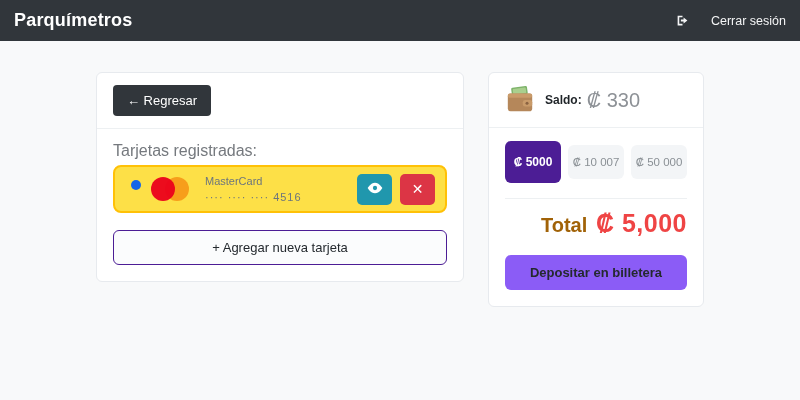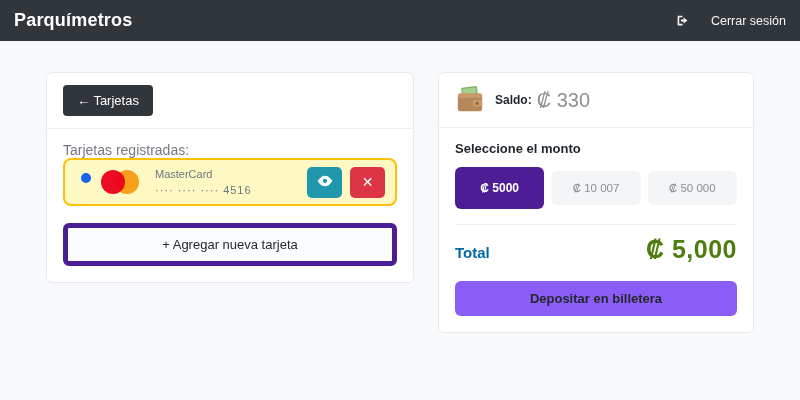--- a/index.html
+++ b/index.html
@@ -44,21 +44,21 @@
     align-items: flex-start;
     gap: 24px;
     padding-top: 31px;
   }
   .card {
     background: #ffffff;
     border: 1px solid #e7eaee;
     border-radius: 6px;
   }
   .card-left { width: 368px; }
-  .card-right { width: 316px; }
+  .card-right { width: 216px; }
 
   
   .card-left .head {
     display: flex;
     align-items: center;
     justify-content: space-between;
     padding: 12px 16px;
     border-bottom: 1px solid #edf0f2;
   }
   .btn-back {
@@ -67,26 +67,26 @@
     border: none;
     border-radius: 4px;
     font-size: 13px;
     padding: 8px 14px;
     cursor: pointer;
     font-family: inherit;
   }
   .pay-title { font-size: 15px; font-weight: 700; color: #1f2428; }
 
   .card-left .body { padding: 13px 16px 16px; }
-  .cards-label { font-size: 14px; color: #75797e; }
+  .cards-label { font-size: 16px; color: #75797e; margin-bottom: 5px; }
 
   .cc-row {
     display: flex;
     align-items: center;
-    background: #fef9c3;
+    background: #fde047;
     border: 2px solid #ffc107;
     border-radius: 8px;
     padding: 7px 10px;
     height: 48px;
   }
   .radio-dot {
     width: 10px; height: 10px;
     border-radius: 50%;
     background: #1565e8;
     margin: 0 10px 8px 6px;
@@ -111,21 +111,21 @@
     color: #fff;
   }
   .btn-eye { background: #2097ad; }
   .btn-del { background: #dc3545; font-size: 14px; font-weight: 700; font-family: inherit; }
 
   .btn-add {
     display: block;
     width: 100%;
     margin-top: 17px;
     background: #fbfcfd;
-    border: 5px solid #4c1d95;
+    border: 1px solid #4c1d95;
     border-radius: 6px;
     padding: 9px 0;
     font-size: 13px;
     color: #24292e;
     text-align: center;
     cursor: pointer;
     font-family: inherit;
   }
 
   
@@ -163,22 +163,22 @@
     padding: 14px 2px;
   }
 
   .divider { border: none; border-top: 1px solid #edf0f2; margin: 15px 0 10px; }
 
   .total-row {
     display: flex;
     align-items: baseline;
     justify-content: space-between;
   }
-  .total-label { font-size: 15px; font-weight: 700; color: #0369a1; }
-  .total-value { font-size: 25px; font-weight: 600; color: #4d7c0f; letter-spacing: .5px; text-align: right; }
+  .total-label { font-size: 20px; font-weight: 700; color: #a16207; margin-left: 36px; }
+  .total-value { font-size: 25px; font-weight: 600; color: #ef4444; letter-spacing: .5px; text-align: right; }
 
   .btn-deposit {
     display: block;
     width: 100%;
     margin-top: 17px;
     background: #8b5cf6;
     border: none;
     border-radius: 6px;
     padding: 10px 0;
     font-size: 13px;
@@ -201,21 +201,21 @@
       </svg>
     </span>
     <span>Cerrar sesión</span>
   </div>
 </header>
 
 <main class="content">
 
   <section class="card card-left">
     <div class="head">
-      <button class="btn-back">← Tarjetas</button>
+      <button class="btn-back">← Regresar</button>
     </div>
     <div class="body">
       <div class="cards-label">Tarjetas registradas:</div>
 
       <div class="cc-row">
         <span class="radio-dot"></span>
         <span class="mc-logo">
           <span class="c2"></span>
             <span class="c1"></span>
         </span>
@@ -253,21 +253,20 @@
           <rect x="3" y="9" width="26" height="19" rx="3" fill="#b5875a"></rect>
           <rect x="3" y="9" width="26" height="4.5" rx="2" fill="#c99b6a"></rect>
           <rect x="19" y="16" width="10" height="7" rx="2.5" fill="#c99b6a"></rect>
           <circle cx="23.5" cy="19.5" r="1.6" fill="#8a6241"></circle>
         </svg>
       </span>
       <span class="saldo-label">Saldo:</span>
       <span class="saldo-value">₡ 330</span>
     </div>
     <div class="body">
-      <div class="select-label">Seleccione el monto</div>
 
       <div class="amounts">
         <button class="amount-btn selected">₡ 5000</button>
         <button class="amount-btn">₡ 10 007</button>
         <button class="amount-btn">₡ 50 000</button>
       </div>
 
       <hr class="divider">
 
       <div class="total-row">

